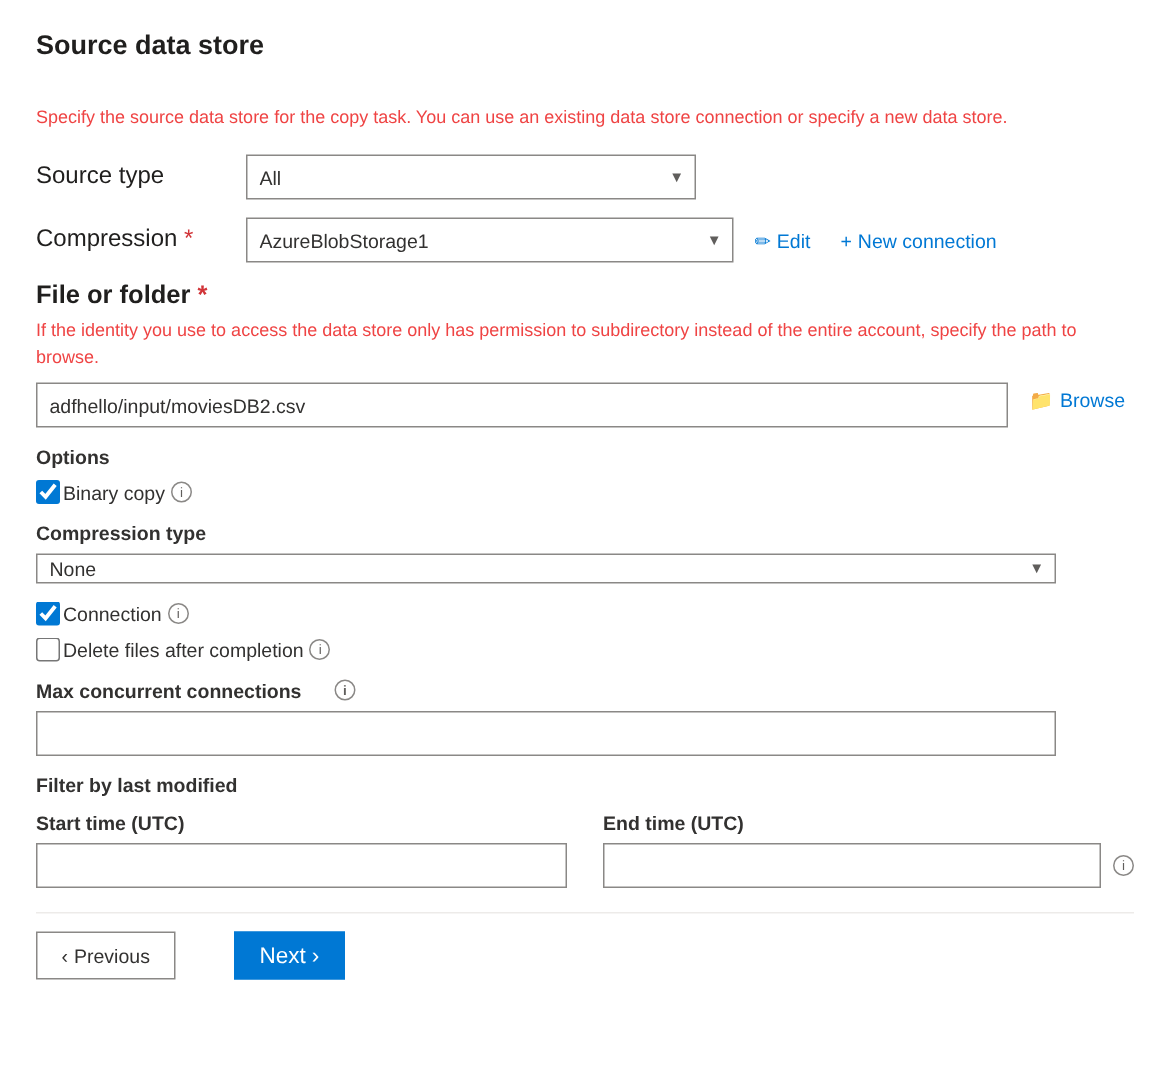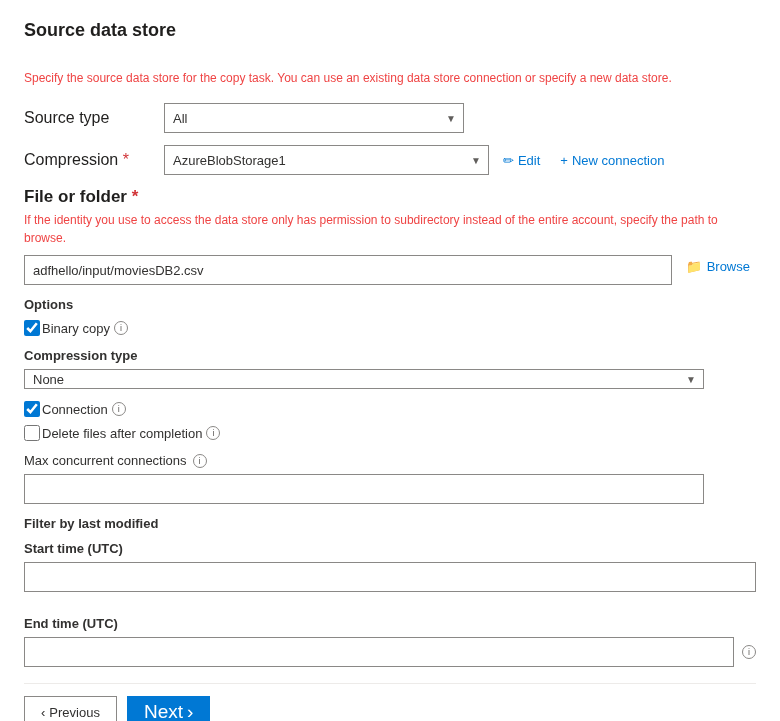--- a/index.html
+++ b/index.html
@@ -148,43 +148,42 @@
     .compression-select {
       width: 100%;
       max-width: 680px;
       height: 20px;
     }
     .max-connections-section {
       margin-bottom: 12px;
     }
     .max-connections-label {
       font-size: 13px;
-      font-weight: 400;
+      font-weight: 700;
       margin-bottom: 6px;
       display: flex;
-      align-items: flex-end;
-      gap: 4px;
+      align-items: flex-start;
+      gap: 20px;
     }
     .max-connections-input {
       width: 100%;
       max-width: 680px;
       height: 30px;
     }
     .filter-section {
       margin-bottom: 16px;
     }
     .filter-title {
       font-size: 13px;
       font-weight: 600;
       margin-bottom: 10px;
     }
     .time-row {
       display: flex;
       gap: 24px;
-      flex-direction: column;
     }
     .time-field {
       flex: 1;
     }
     .time-label {
       font-size: 13px;
       font-weight: 600;
       margin-bottom: 6px;
     }
     .time-input-row {
@@ -215,25 +214,26 @@
       display: flex;
       align-items: center;
       gap: 4px;
     }
     .next-btn {
       height: 32px;
       padding: 0 16px;
       border: 1px solid #0078d4;
       background: #0078d4;
       color: #fff;
-      font-size: 19px;
+      font-size: 15px;
       cursor: pointer;
       display: flex;
       align-items: center;
       gap: 4px;
+      margin-left: 29px;
     }
     .select-wrapper {
       position: relative;
       display: inline-flex;
       align-items: center;
     }
     .select-wrapper select {
       appearance: none;
       -webkit-appearance: none;
       padding-right: 28px;

